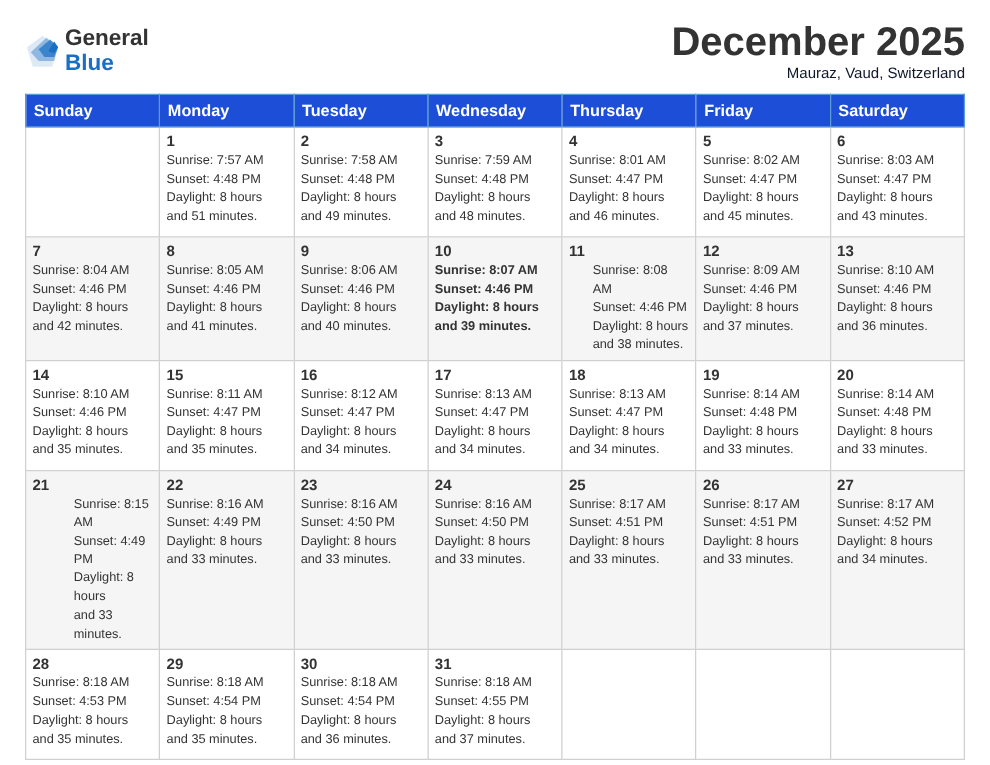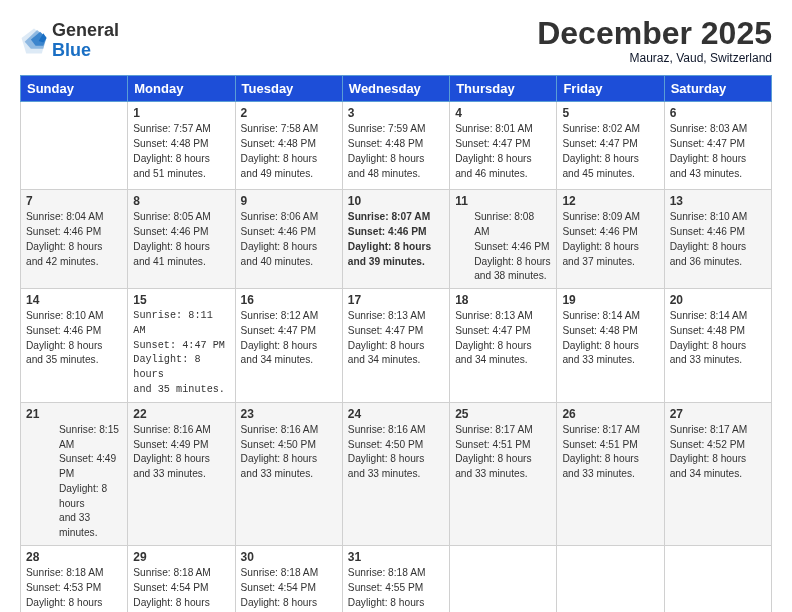--- a/index.html
+++ b/index.html
@@ -224,21 +224,21 @@
         <tr>
           <td>
             <div class="day-num">14</div>
             <div class="day-info" style="white-space: pre-line;">Sunrise: 8:10 AM
 Sunset: 4:46 PM
 Daylight: 8 hours
 and 35 minutes.</div>
           </td>
           <td>
             <div class="day-num">15</div>
-            <div class="day-info" style="white-space: pre-line; font-family: Liberation Mono, monospace;">Sunrise: 8:11 AM
+            <div class="day-info" style="white-space: pre-line;">Sunrise: 8:11 AM
 Sunset: 4:47 PM
 Daylight: 8 hours
 and 35 minutes.</div>
           </td>
           <td>
             <div class="day-num">16</div>
             <div class="day-info" style="white-space: pre-line;">Sunrise: 8:12 AM
 Sunset: 4:47 PM
 Daylight: 8 hours
 and 34 minutes.</div>

